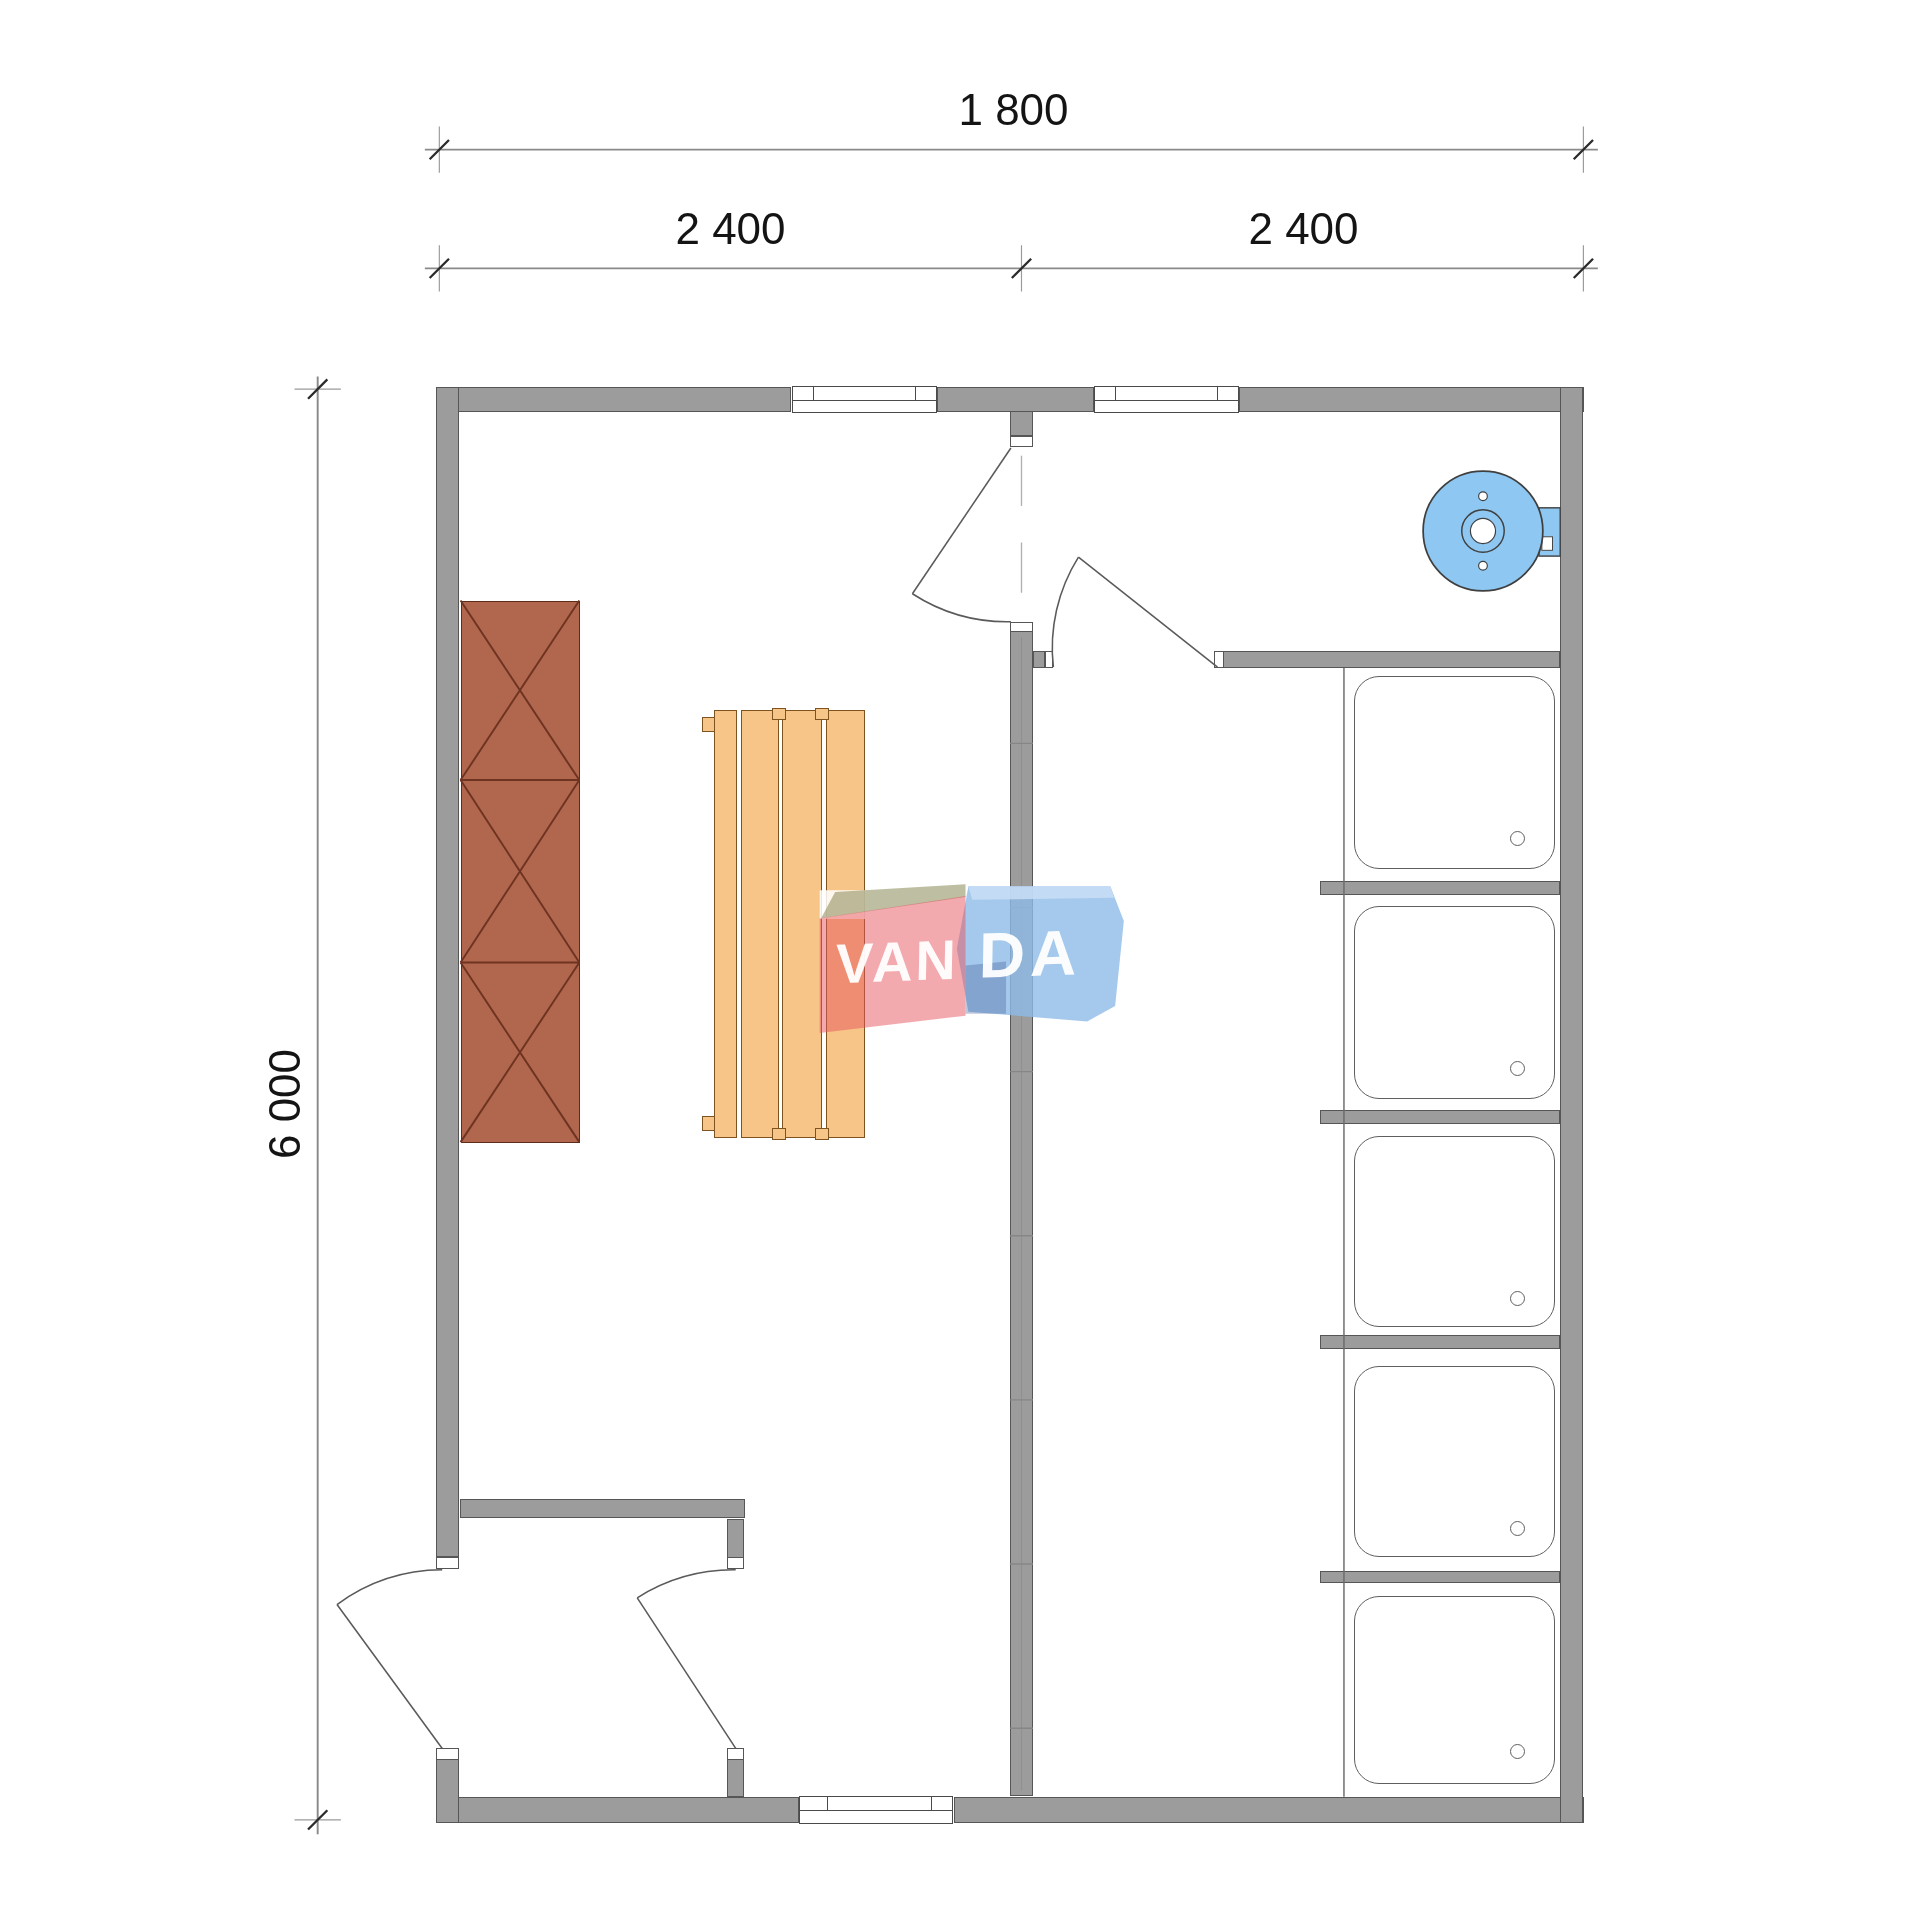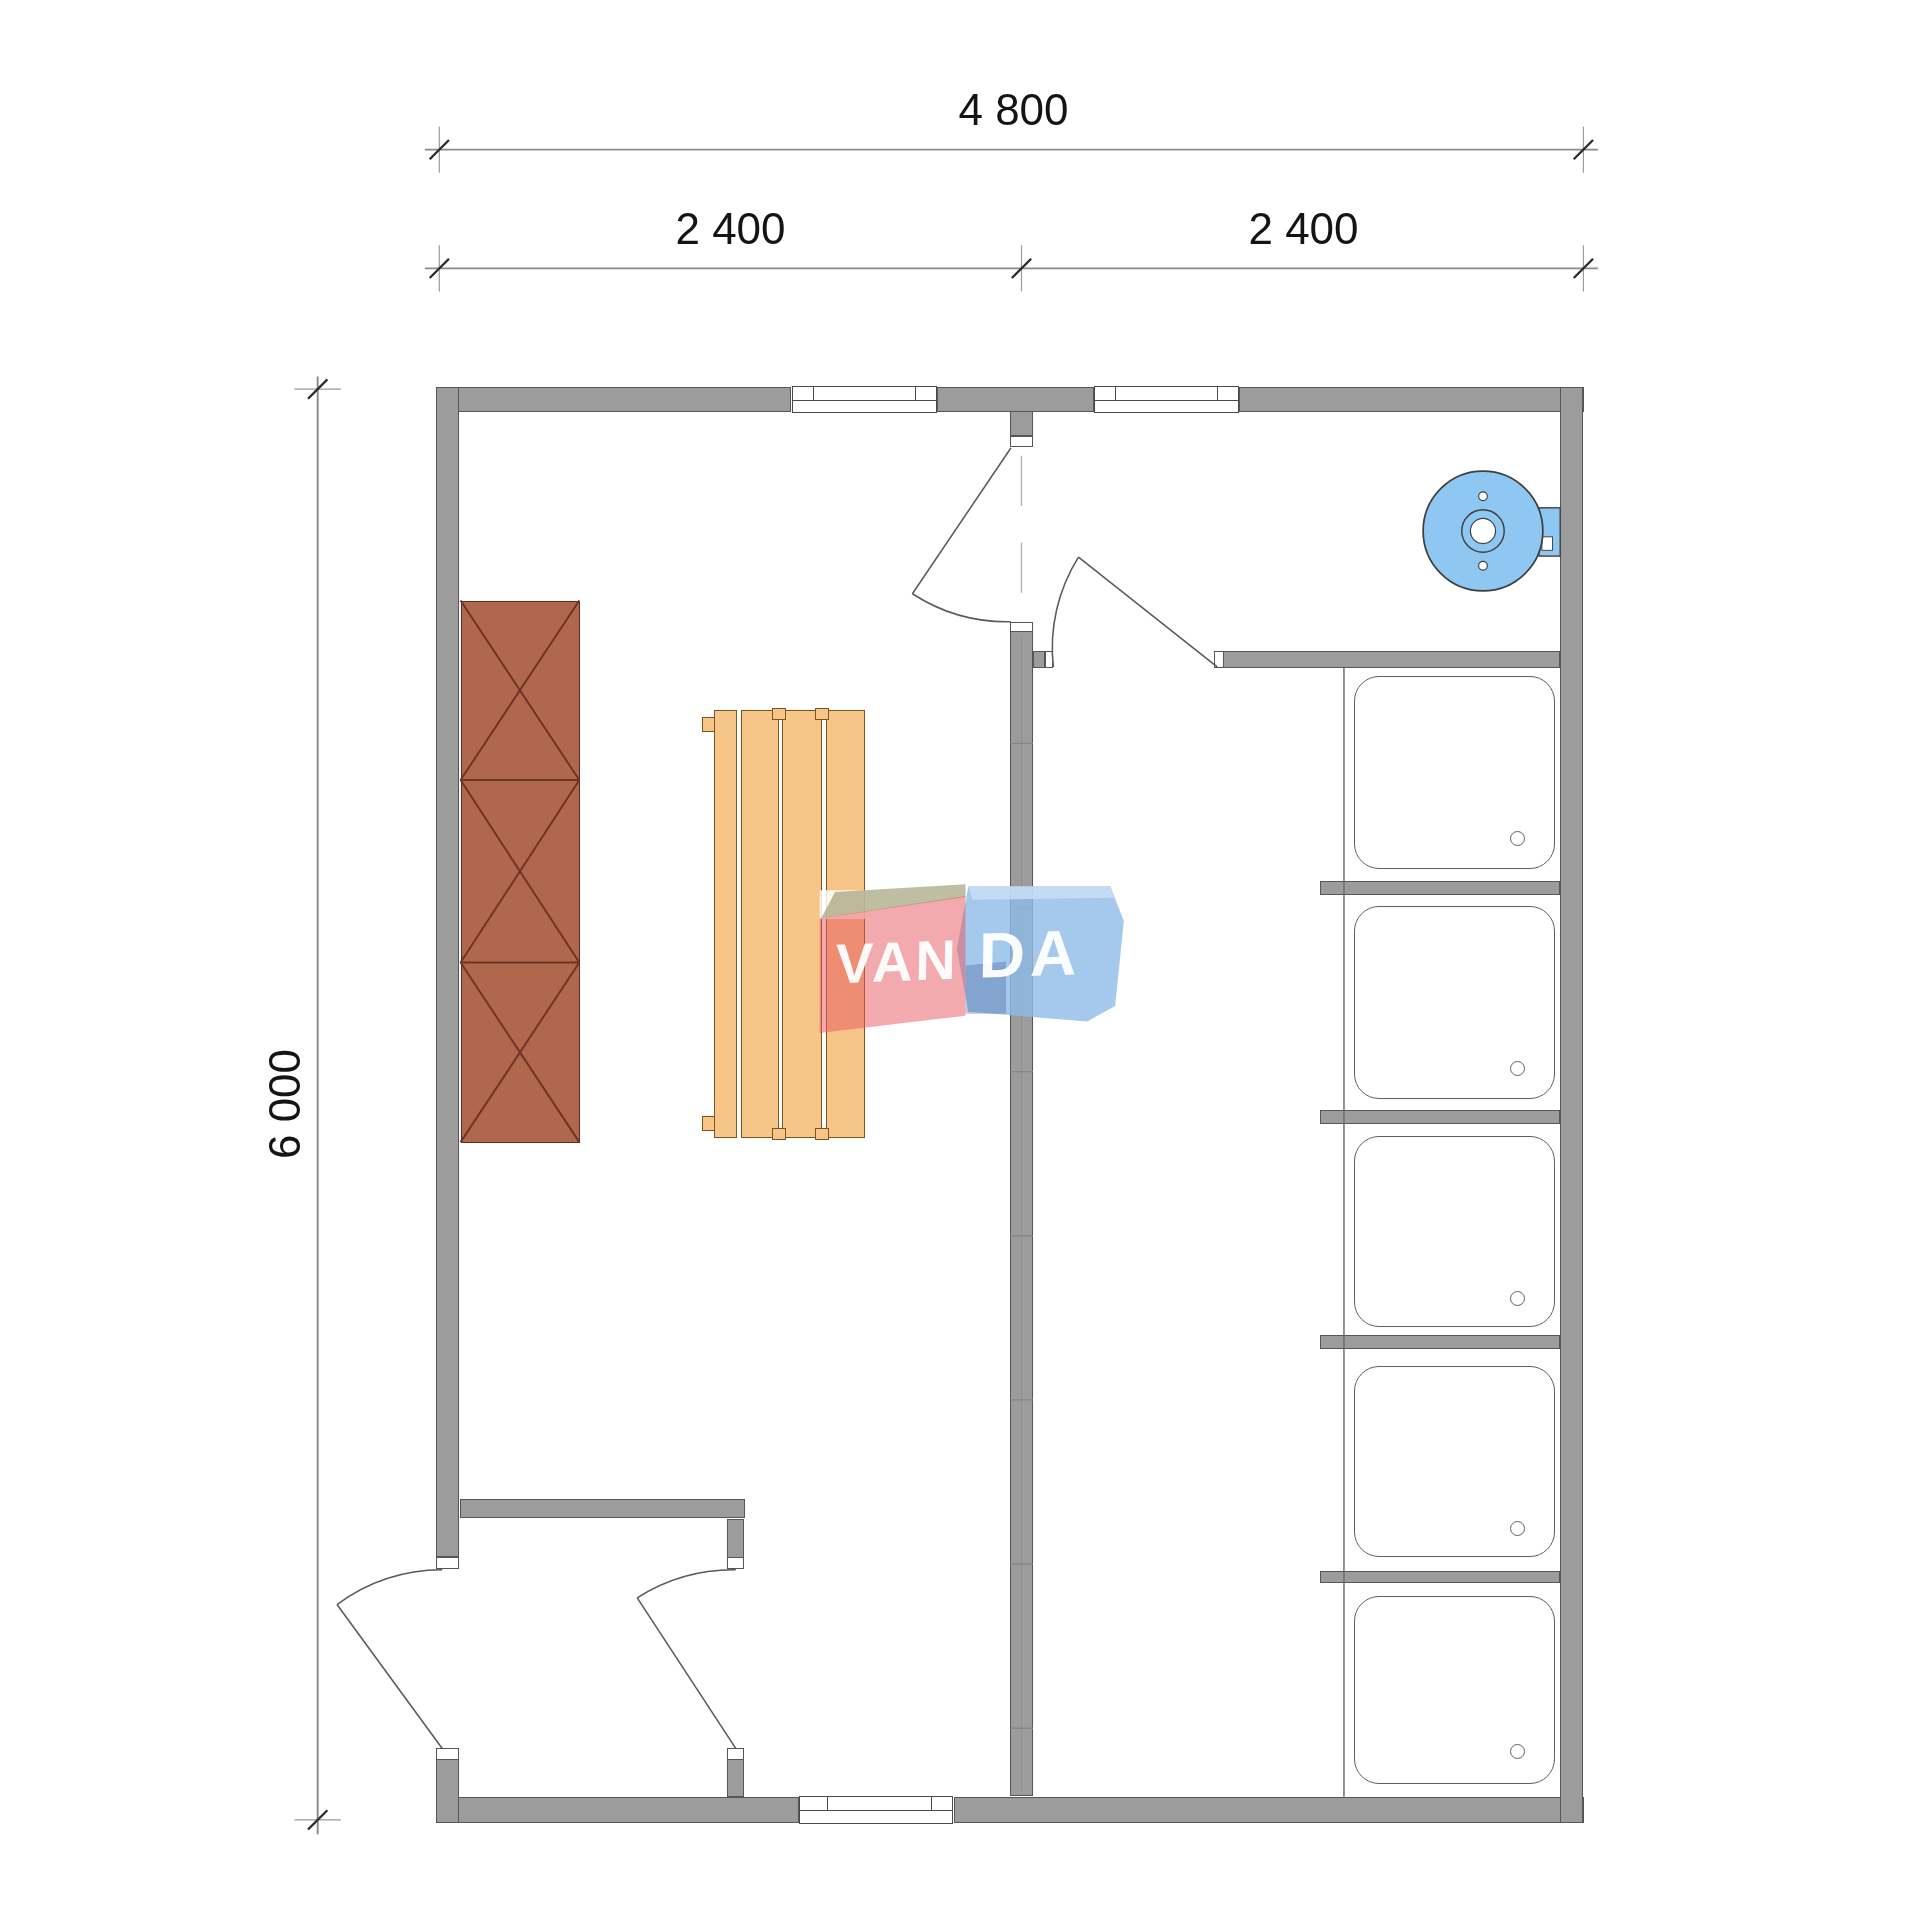--- a/index.html
+++ b/index.html
@@ -171,19 +171,19 @@
       <polygon points="1003,918 1150,918 1164,954 1155,1042 1126,1058 1003,1048 991,983" fill="rgba(142,188,232,0.8)"></polygon>
       <polygon points="1003,918 1150,918 1154,930 1007,932" fill="rgba(200,222,244,0.85)"></polygon>
       <polygon points="1000,1000 1042,996 1042,1050 1000,1050" fill="rgba(70,95,150,0.35)"></polygon>
       <polygon points="849,951 1000,928 1000,1052 849,1070" fill="rgba(231,85,95,0.5)"></polygon>
     </g>
   </svg>
 
   <div class="wmtext" style="left:836px;top:929px;font-size:56px;letter-spacing:2.9px;">VAN</div>
   <div class="wmtext" style="left:979px;top:917px;font-size:64px;letter-spacing:4.8px;">DA</div>
 
-  <div class="dimtext" style="left:917px;top:85px;width:193px;">4 800</div>
+  <div class="dimtext" style="left:917px;top:85px;width:193px;">1 800</div>
   <div class="dimtext" style="left:634px;top:204px;width:193px;">2 400</div>
   <div class="dimtext" style="left:1207px;top:204px;width:193px;">2 400</div>
   <div class="dimtext" style="left:188px;top:1079px;width:193px;transform:rotate(-90deg);">6 000</div>
 
 </div>
 
 
 </body></html>

